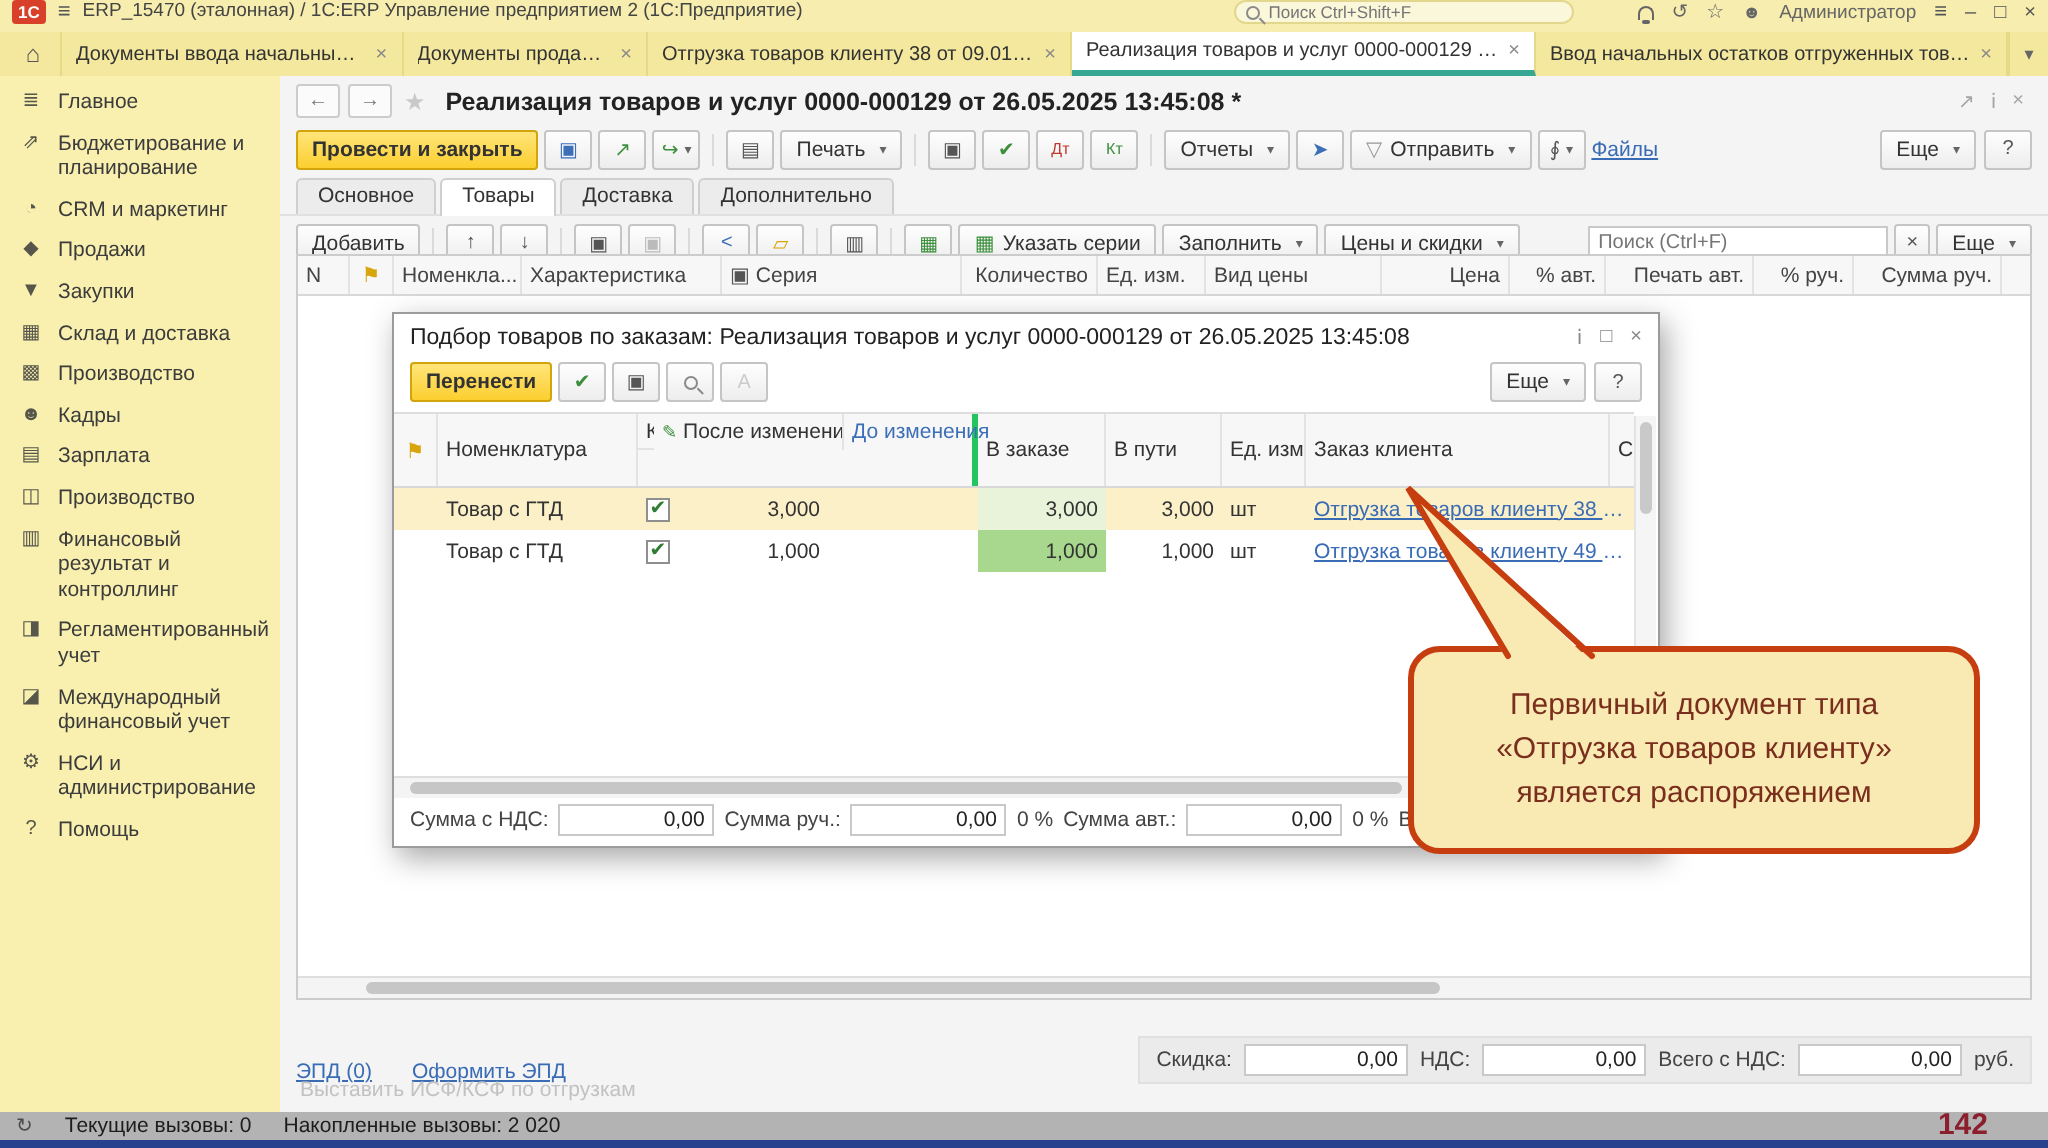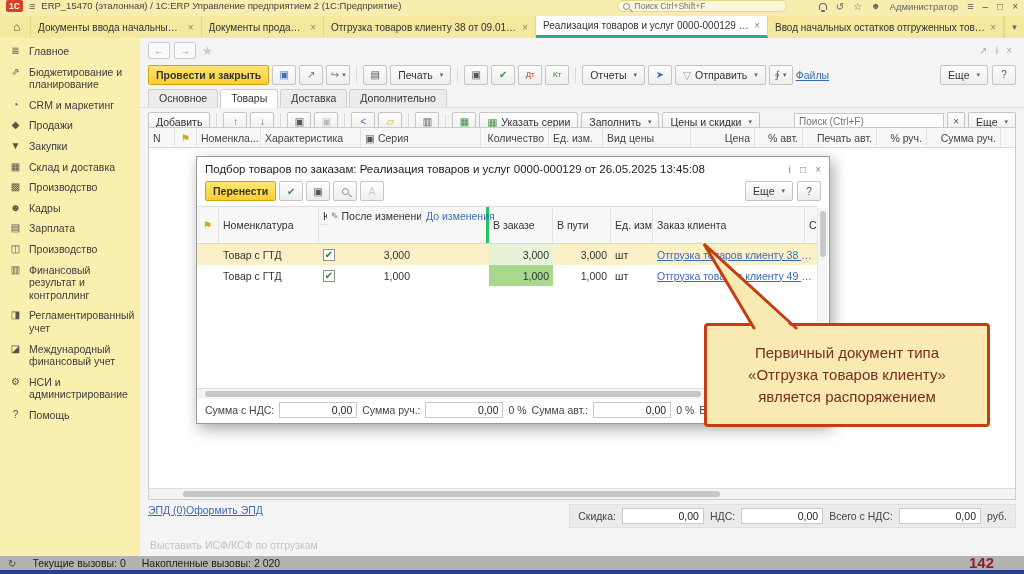--- a/index.html
+++ b/index.html
@@ -53,21 +53,21 @@
 #tsearch{margin-left:auto;width:150px;height:18px;border:1px solid #c9c9c9;background:#fff;display:flex;align-items:center;padding:0 4px}
 #tsearch input{border:none;outline:none;background:transparent;font-size:10px;color:#9a9a9a;width:100%;font-family:inherit}
 #panel{position:absolute;left:8px;right:8px;top:89px;bottom:56px;border:1px solid #cccccc;background:#fff;display:flex;flex-direction:column}
 #thead{display:flex;background:#f7f7f7;border-bottom:1px solid #d8d8d8;height:20px;align-items:stretch;font-size:10.5px;color:#444;overflow:hidden}
 .th{padding:0 4px;border-right:1px solid #e3e3e3;display:flex;align-items:center;white-space:nowrap;overflow:hidden}
 .th.rt{justify-content:flex-end}
 .c-n{width:26px}.c-fl{width:22px;justify-content:center}.c-nom{width:64px}.c-har{width:100px}.c-ser{width:120px}.c-kol{width:68px}.c-ed{width:54px}.c-vc{width:88px}.c-ce{width:64px}.c-pa{width:48px}.c-sa{width:74px}.c-pr{width:50px}.c-sr{width:74px}.c-fill{flex:1;border-right:none}
 #tbody{flex:1;background:#fff}
 .hscroll{height:11px;border-top:1px solid #dedede;background:#f4f4f4;position:relative}
 .hthumb{position:absolute;left:34px;width:62%;top:2px;bottom:2px;background:#c6c6c6;border-radius:4px}
-#docfooter{position:absolute;left:8px;right:8px;bottom:26px;height:26px;display:flex;align-items:flex-start;gap:0}
+#docfooter{position:absolute;left:8px;right:8px;bottom:14px;height:26px;display:flex;align-items:flex-end;gap:20px}
 .sumgrp{margin-left:auto;display:flex;align-items:center;gap:6px;background:#ebebeb;border:1px solid #e0e0e0;padding:3px 8px;font-size:10.5px;color:#444}
 .finput{width:82px;height:16px;border:1px solid #c9c9c9;background:#fff;text-align:right;font-size:10.5px;padding:0 4px;color:#222;font-family:inherit}
 #hint{position:absolute;left:10px;bottom:5px;color:#c2c2c2;font-size:10.5px}
 
 #modal{position:absolute;left:196px;top:156px;width:634px;height:268px;background:#fff;border:1px solid #9b9b9b;box-shadow:3px 5px 14px rgba(0,0,0,.35);display:flex;flex-direction:column;z-index:30}
 #mtitle{display:flex;align-items:center;padding:6px 8px 3px;font-size:11.5px;color:#222;white-space:nowrap}
 #mtitle .t{overflow:hidden;text-overflow:ellipsis}
 .mwin{margin-left:auto;display:flex;gap:9px;color:#888;font-size:10px;padding-left:8px}
 #mtoolbar{display:flex;align-items:flex-start;gap:3px;padding:3px 8px 5px}
 .mright{margin-left:auto;display:flex;gap:4px}
@@ -87,21 +87,21 @@
 .mc.rt{justify-content:flex-end}
 .chk{width:12px;height:12px;border:1px solid #8f8f8f;background:#fff;display:inline-flex;align-items:center;justify-content:center;color:#2e7d32;font-size:10px;line-height:1;margin-right:auto}
 .cell-g1{background:#e9f3da}
 .cell-g2{background:#a8d88e}
 .mfill{flex:1}
 #mvscroll{position:absolute;top:51px;right:1px;bottom:38px;width:11px;background:#f5f5f5;border-left:1px solid #e4e4e4}
 #mvscroll .vthumb{position:absolute;left:2px;right:2px;top:3px;height:46px;background:#c9c9c9;border-radius:4px}
 #mfooter{display:flex;align-items:center;gap:5px;padding:3px 8px 5px;font-size:10.5px;color:#444;white-space:nowrap}
 .minput{width:78px;height:16px;border:1px solid #c9c9c9;background:#fff;text-align:right;font-size:10.5px;padding:0 4px;color:#222;font-family:inherit}
 
-#callout{position:absolute;left:704px;top:323px;width:286px;height:104px;background:#f9e9b3;border:3px solid #c63d0f;border-radius:4px;z-index:39;display:flex;align-items:center;justify-content:center;text-align:center;padding:8px 16px;font-size:15px;color:#7a2e1d;line-height:1.45}
+#callout{position:absolute;left:704px;top:323px;width:286px;height:104px;background:#f9e9b3;border:3px solid #c63d0f;border-radius:16px;z-index:39;display:flex;align-items:center;justify-content:center;text-align:center;padding:8px 16px;font-size:15px;color:#7a2e1d;line-height:1.45}
 #callout-arrow{position:absolute;left:690px;top:236px;width:140px;height:96px;z-index:40;pointer-events:none}
 
 #statusbar{position:absolute;left:0;top:556px;width:1024px;height:14px;background:#b3b3b3;display:flex;align-items:center;gap:16px;padding:0 8px;font-size:10.5px;color:#1d1d1d}
 #statusbar .ic{color:#4b4b4b;font-size:10px}
 #pageno{margin-left:auto;margin-right:22px;color:#8c1f2e;font-weight:bold;font-size:15px;line-height:14px}
 #navy{position:absolute;left:0;top:570px;width:1024px;height:4px;background:#27418e}
 </style>
 </head>
 <body>
 
@@ -214,20 +214,21 @@
       <span class="ic">?</span>
       <span>Помощь</span>
     </div>
 </div>
 
 <div id="main">
   <div id="navrow">
     <span class="navbtn">←</span>
     <span class="navbtn">→</span>
     <span class="star">★</span>
+    <span id="doctitle">Реализация товаров и услуг 0000-000129 от 26.05.2025 13:45:08 *</span>
     <span class="docwin-ic">
       <span>↗</span>
       <span>ⅰ</span>
       <span>×</span>
     </span>
   </div>
   <div id="toolbar">
     <span class="btn yellow">Провести и закрыть</span>
     <span class="ibtn">
         <span class="b">▣</span>

